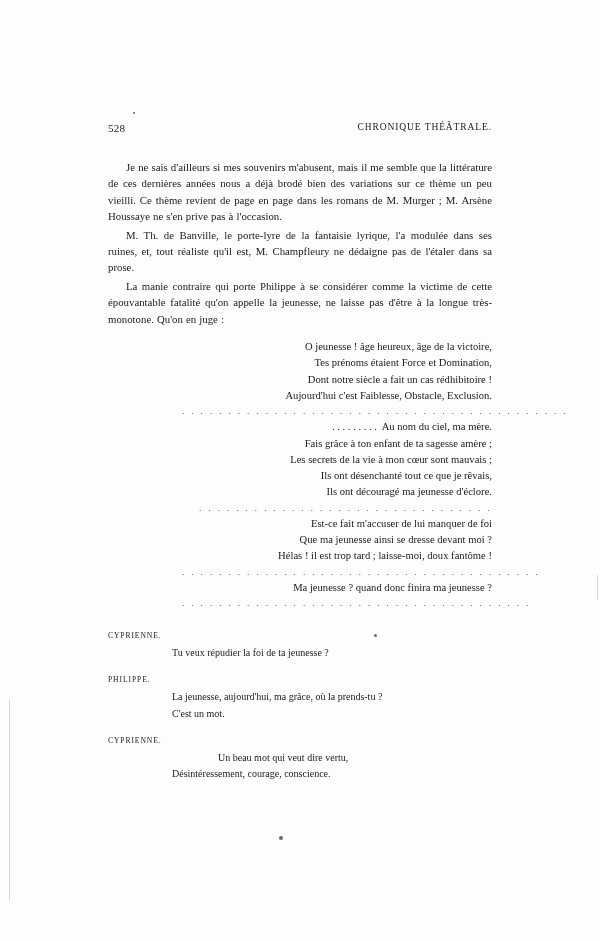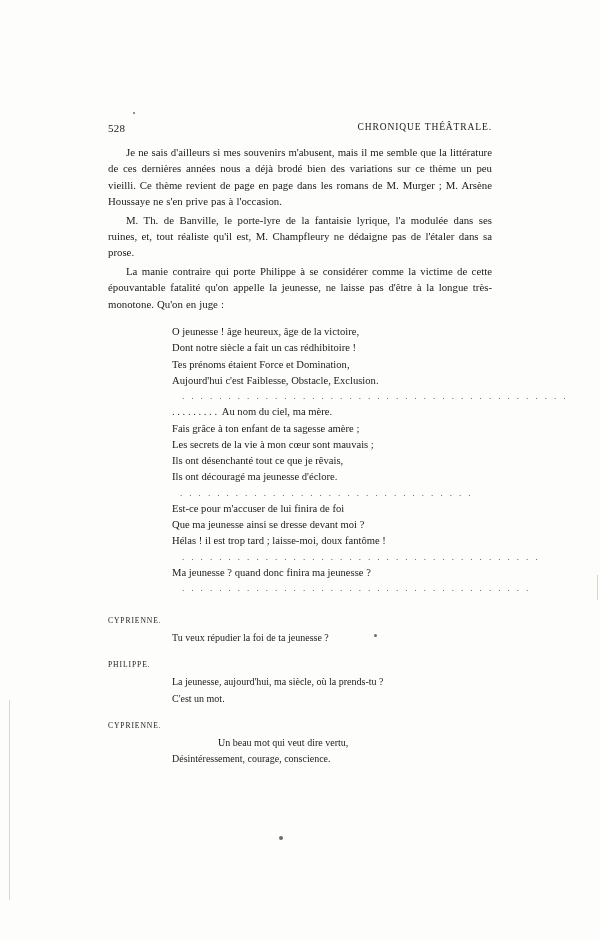--- a/index.html
+++ b/index.html
@@ -71,41 +71,42 @@
     text-align: right;
     font-size: 9.5px;
     letter-spacing: 0.9px;
     font-variant: small-caps;
     text-transform: uppercase;
   }
 
   .body-col {
     position: absolute;
     left: 108px;
-    top: 144px;
+    top: 159px;
     width: 384px;
   }
 
   p.para {
     margin: 0 0 0 0;
     text-indent: 18px;
     text-align: justify;
     font-size: 10.8px;
     line-height: 16.4px;
     word-spacing: 0.4px;
   }
   p.para + p.para {
     margin-top: 2px;
   }
 
   .verse-block {
     margin-top: 12px;
     padding-left: 64px;
     font-size: 10.6px;
     line-height: 16.3px;
+    text-align: right;
   }
   .verse-line {
     white-space: pre;
   }
   .dots-row {
     padding-left: 10px;
     letter-spacing: 2.4px;
     font-size: 9px;
     line-height: 15px;
     white-space: pre;
@@ -151,53 +152,53 @@
   </div>
 
   <div class="body-col">
 
     <p class="para">Je ne sais d'ailleurs si mes souvenirs m'abusent, mais il me semble que la littérature de ces dernières années nous a déjà brodé bien des variations sur ce thème un peu vieilli. Ce thème revient de page en page dans les romans de M. Murger ; M. Arsène Houssaye ne s'en prive pas à l'occasion.</p>
     <p class="para">M. Th. de Banville, le porte-lyre de la fantaisie lyrique, l'a modulée dans ses ruines, et, tout réaliste qu'il est, M. Champfleury ne dédaigne pas de l'étaler dans sa prose.</p>
     <p class="para">La manie contraire qui porte Philippe à se considérer comme la victime de cette épouvantable fatalité qu'on appelle la jeunesse, ne laisse pas d'être à la longue très-monotone. Qu'on en juge :</p>
 
     <div class="verse-block">
       <div class="verse-line">O jeunesse ! âge heureux, âge de la victoire,</div>
+      <div class="verse-line">Tes prénoms étaient Force et Domination,</div>
       <div class="verse-line">Dont notre siècle a fait un cas rédhibitoire !</div>
-      <div class="verse-line">Tes prénoms étaient Force et Domination,</div>
       <div class="verse-line">Aujourd'hui c'est Faiblesse, Obstacle, Exclusion.</div>
 
       <div class="dots-row">. . . . . . . . . . . . . . . . . . . . . . . . . . . . . . . . . . . . . . . . . .</div>
 
       <div class="verse-line">. . . . . . . . .  Au nom du ciel, ma mère.</div>
       <div class="verse-line">Fais grâce à ton enfant de ta sagesse amère ;</div>
       <div class="verse-line">Les secrets de la vie à mon cœur sont mauvais ;</div>
       <div class="verse-line">Ils ont désenchanté tout ce que je rêvais,</div>
       <div class="verse-line">Ils ont découragé ma jeunesse d'éclore.</div>
 
       <div class="dots-row short">. . . . . . . . . . . . . . . . . . . . . . . . . . . . . . . .</div>
 
-      <div class="verse-line">Est-ce pour m'accuser de lui finira de foi</div>
+      <div class="verse-line">Est-ce fait m'accuser de lui manquer de foi</div>
       <div class="verse-line">Que ma jeunesse ainsi se dresse devant moi ?</div>
       <div class="verse-line">Hélas ! il est trop tard ; laisse-moi, doux fantôme !</div>
 
       <div class="dots-row">. . . . . . . . . . . . . . . . . . . . . . . . . . . . . . . . . . . . . . .</div>
 
       <div class="verse-line">Ma jeunesse ? quand donc finira ma jeunesse ?</div>
 
       <div class="dots-row">. . . . . . . . . . . . . . . . . . . . . . . . . . . . . . . . . . . . . .</div>
     </div>
 
     <div class="gap-sm"></div>
 
     <div>
       <div class="speaker">CYPRIENNE.</div>
       <div class="dialogue-line">Tu veux répudier la foi de ta jeunesse ?</div>
 
       <div class="speaker">PHILIPPE.</div>
-      <div class="dialogue-line">La jeunesse, aujourd'hui, ma siècle, où la prends-tu ?</div>
+      <div class="dialogue-line">La jeunesse, aujourd'hui, ma grâce, où la prends-tu ?</div>
       <div class="dialogue-line">C'est un mot.</div>
 
       <div class="speaker">CYPRIENNE.</div>
       <div class="dialogue-line centered-verse">Un beau mot qui veut dire vertu,</div>
       <div class="dialogue-line">Désintéressement, courage, conscience.</div>
     </div>
 
   </div>
 </div>
 

